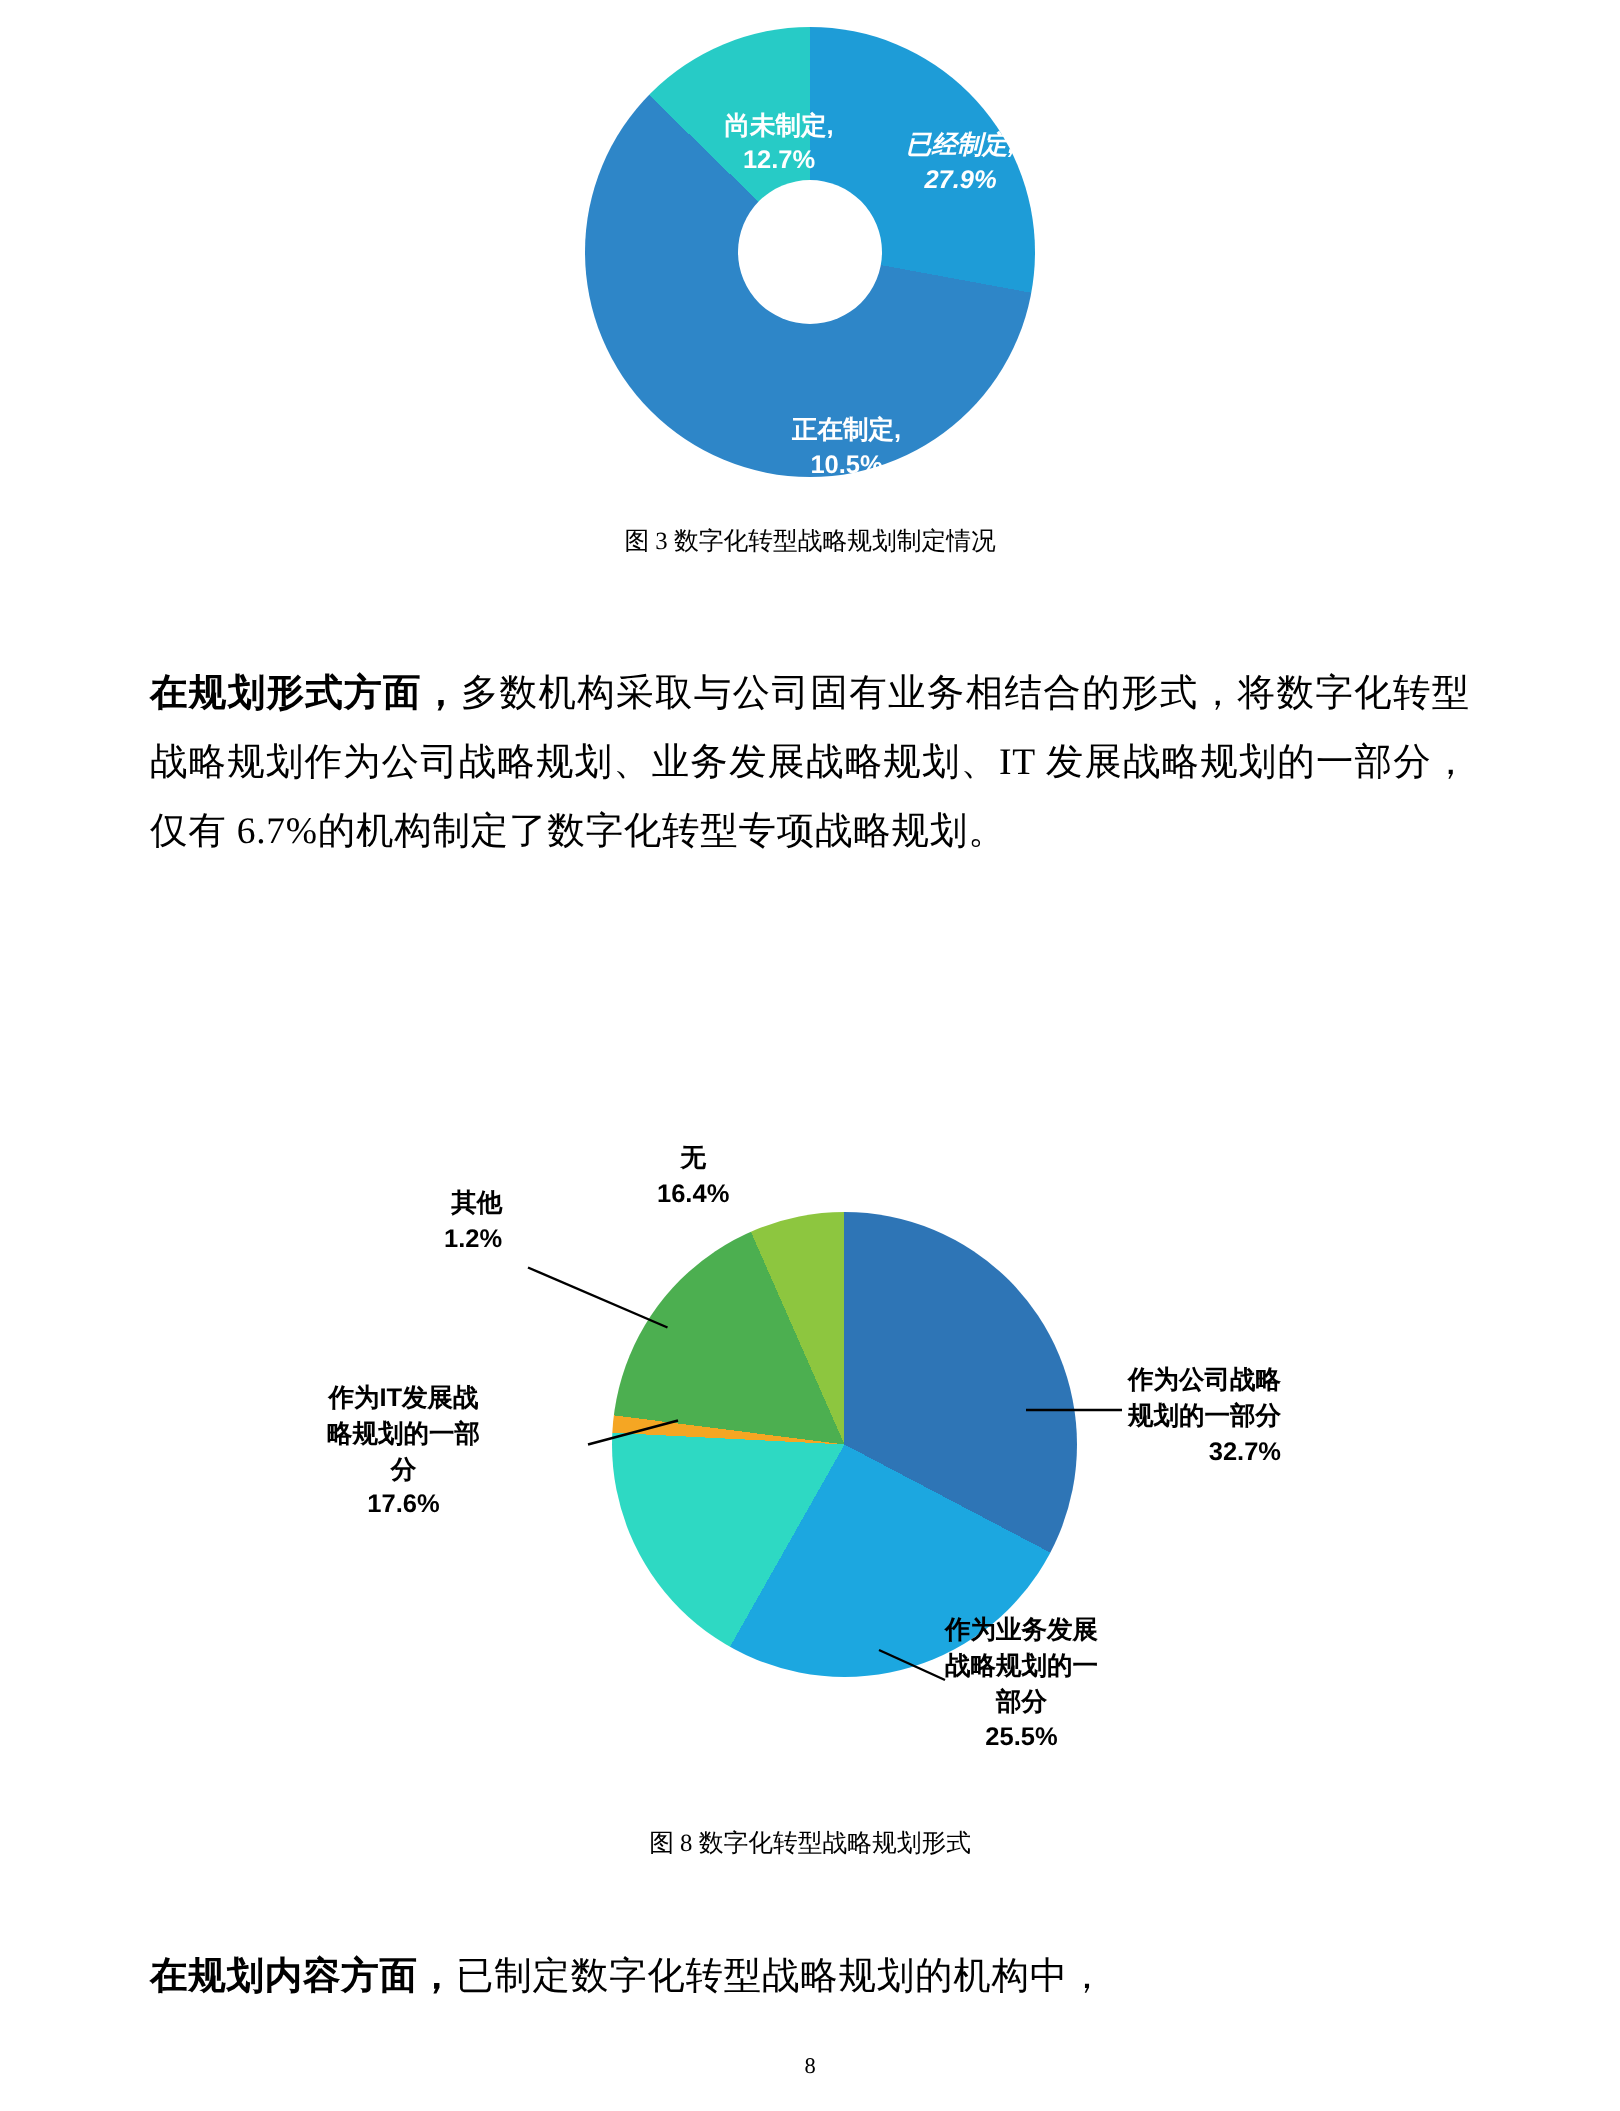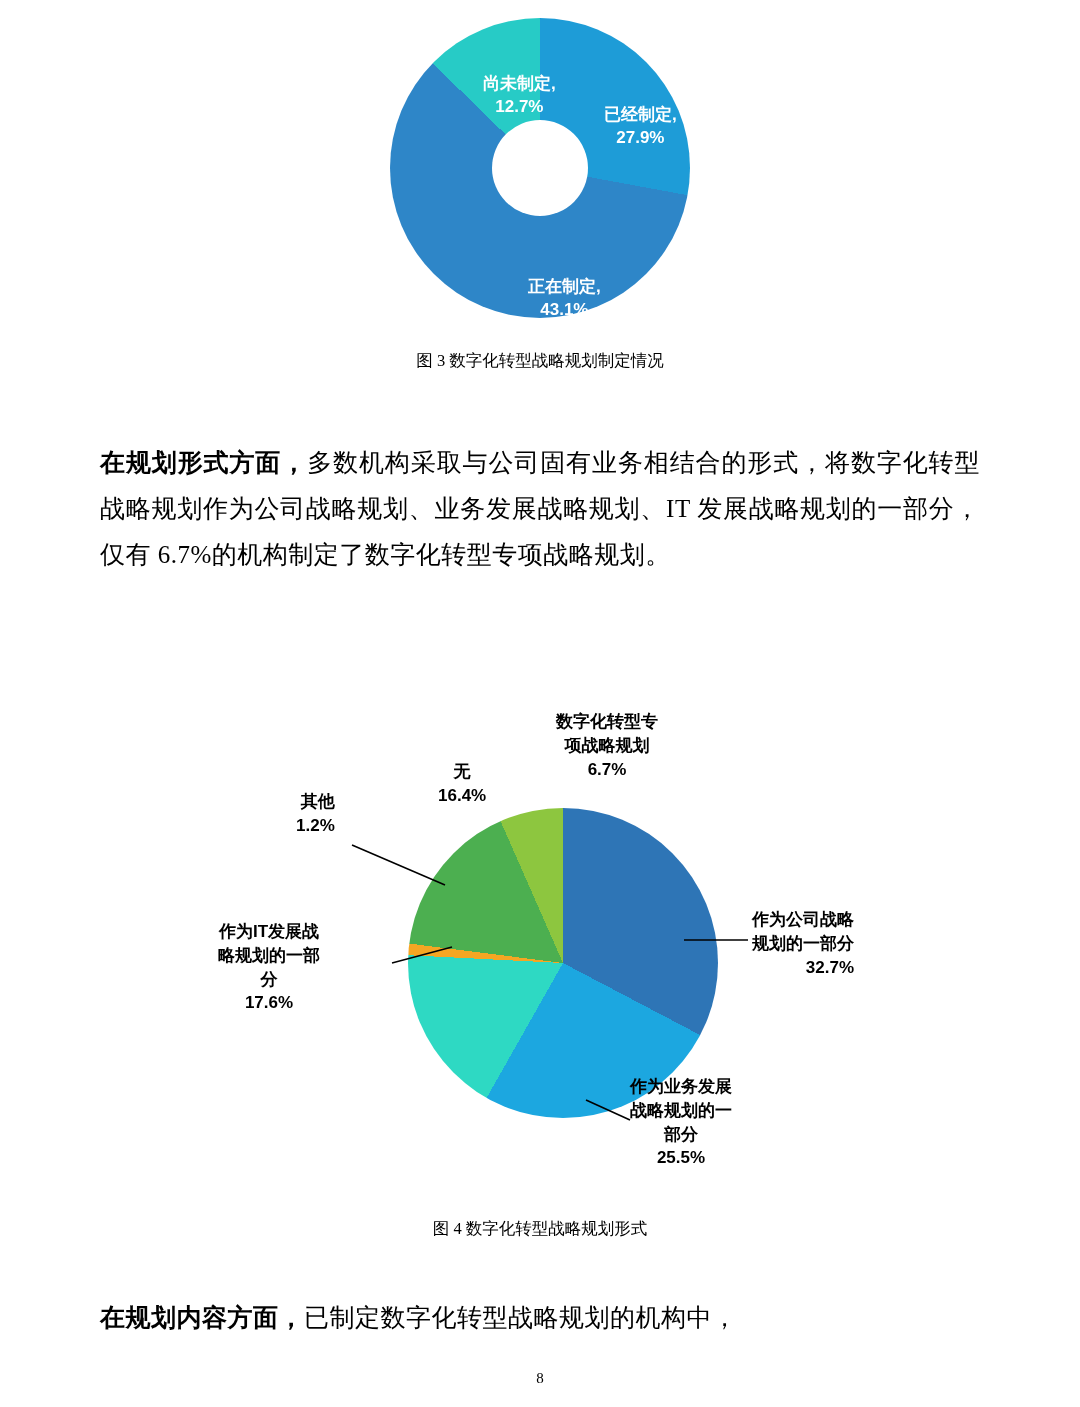--- a/index.html
+++ b/index.html
@@ -52,21 +52,21 @@
     position: absolute;
     font-family: "Liberation Sans", sans-serif;
     font-weight: bold;
     font-size: 17px;
     color: #ffffff;
     text-align: center;
     line-height: 1.35;
     white-space: nowrap;
     margin-left: 28px;
   }
-  .dl-a { left: 576px; top: 86px; }       
+  .dl-a { left: 576px; top: 68px; font-style: italic; }       
   .dl-b { left: 500px; top: 258px; }      
   .dl-c { left: 455px; top: 55px; }       
 
   .fig-caption {
     position: absolute;
     width: 1080px;
     text-align: center;
     font-family: "Liberation Serif", serif;
     font-size: 16.5px;
     color: #000000;
@@ -146,21 +146,21 @@
     <div class="donut" style="background: conic-gradient(
             from 0deg,
             #1E9CD7 0deg 100.44deg,
             #2E86C8 100.44deg 314.28deg,
             #27CBC6 314.28deg 360deg);">
       <div class="donut-hole"></div>
     </div>
     <div class="donut-label dl-a" style="white-space: pre-line;">已经制定,
 27.9%</div>
     <div class="donut-label dl-b" style="white-space: pre-line;">正在制定,
-43.1%</div>
+10.5%</div>
     <div class="donut-label dl-c" style="white-space: pre-line;">尚未制定,
 12.7%</div>
   </div>
 
   <div class="fig-caption fig3-caption">图 3  数字化转型战略规划制定情况</div>
 
   <div class="para para1">
     <span class="lead">在规划形式方面，</span><span>多数机构采取与公司固有业务相结合的形式，将数字化转型战略规划作为公司战略规划、业务发展战略规划、IT 发展战略规划的一部分，仅有 6.7%的机构制定了数字化转型专项战略规划。</span>
   </div>
 
@@ -179,39 +179,36 @@
 
     <line x1="352" y1="845" x2="445" y2="885" stroke="#000" stroke-width="1.6"></line>
 
     <line x1="392" y1="963" x2="452" y2="947" stroke="#000" stroke-width="1.6"></line>
 
     <line x1="748" y1="940" x2="684" y2="940" stroke="#000" stroke-width="1.6"></line>
 
     <line x1="630" y1="1120" x2="586" y2="1100" stroke="#000" stroke-width="1.6"></line>
   </svg>
 
-  <div class="pie-label pl-special">数字化转型专
-项战略规划
-6.7%</div>
   <div class="pie-label pl-none">无
 16.4%</div>
   <div class="pie-label pl-other">其他
 1.2%</div>
   <div class="pie-label pl-it">作为IT发展战
 略规划的一部
 分
 17.6%</div>
   <div class="pie-label pl-company">作为公司战略
 规划的一部分
 32.7%</div>
   <div class="pie-label pl-business">作为业务发展
 战略规划的一
 部分
 25.5%</div>
 
-  <div class="fig-caption fig4-caption">图 4  数字化转型战略规划形式</div>
+  <div class="fig-caption fig4-caption">图 8  数字化转型战略规划形式</div>
 
   <div class="para para2">
     <span class="lead">在规划内容方面，</span><span>已制定数字化转型战略规划的机构中，</span>
   </div>
 
   <div class="page-number">8</div>
 </div>
 
 </body></html>

